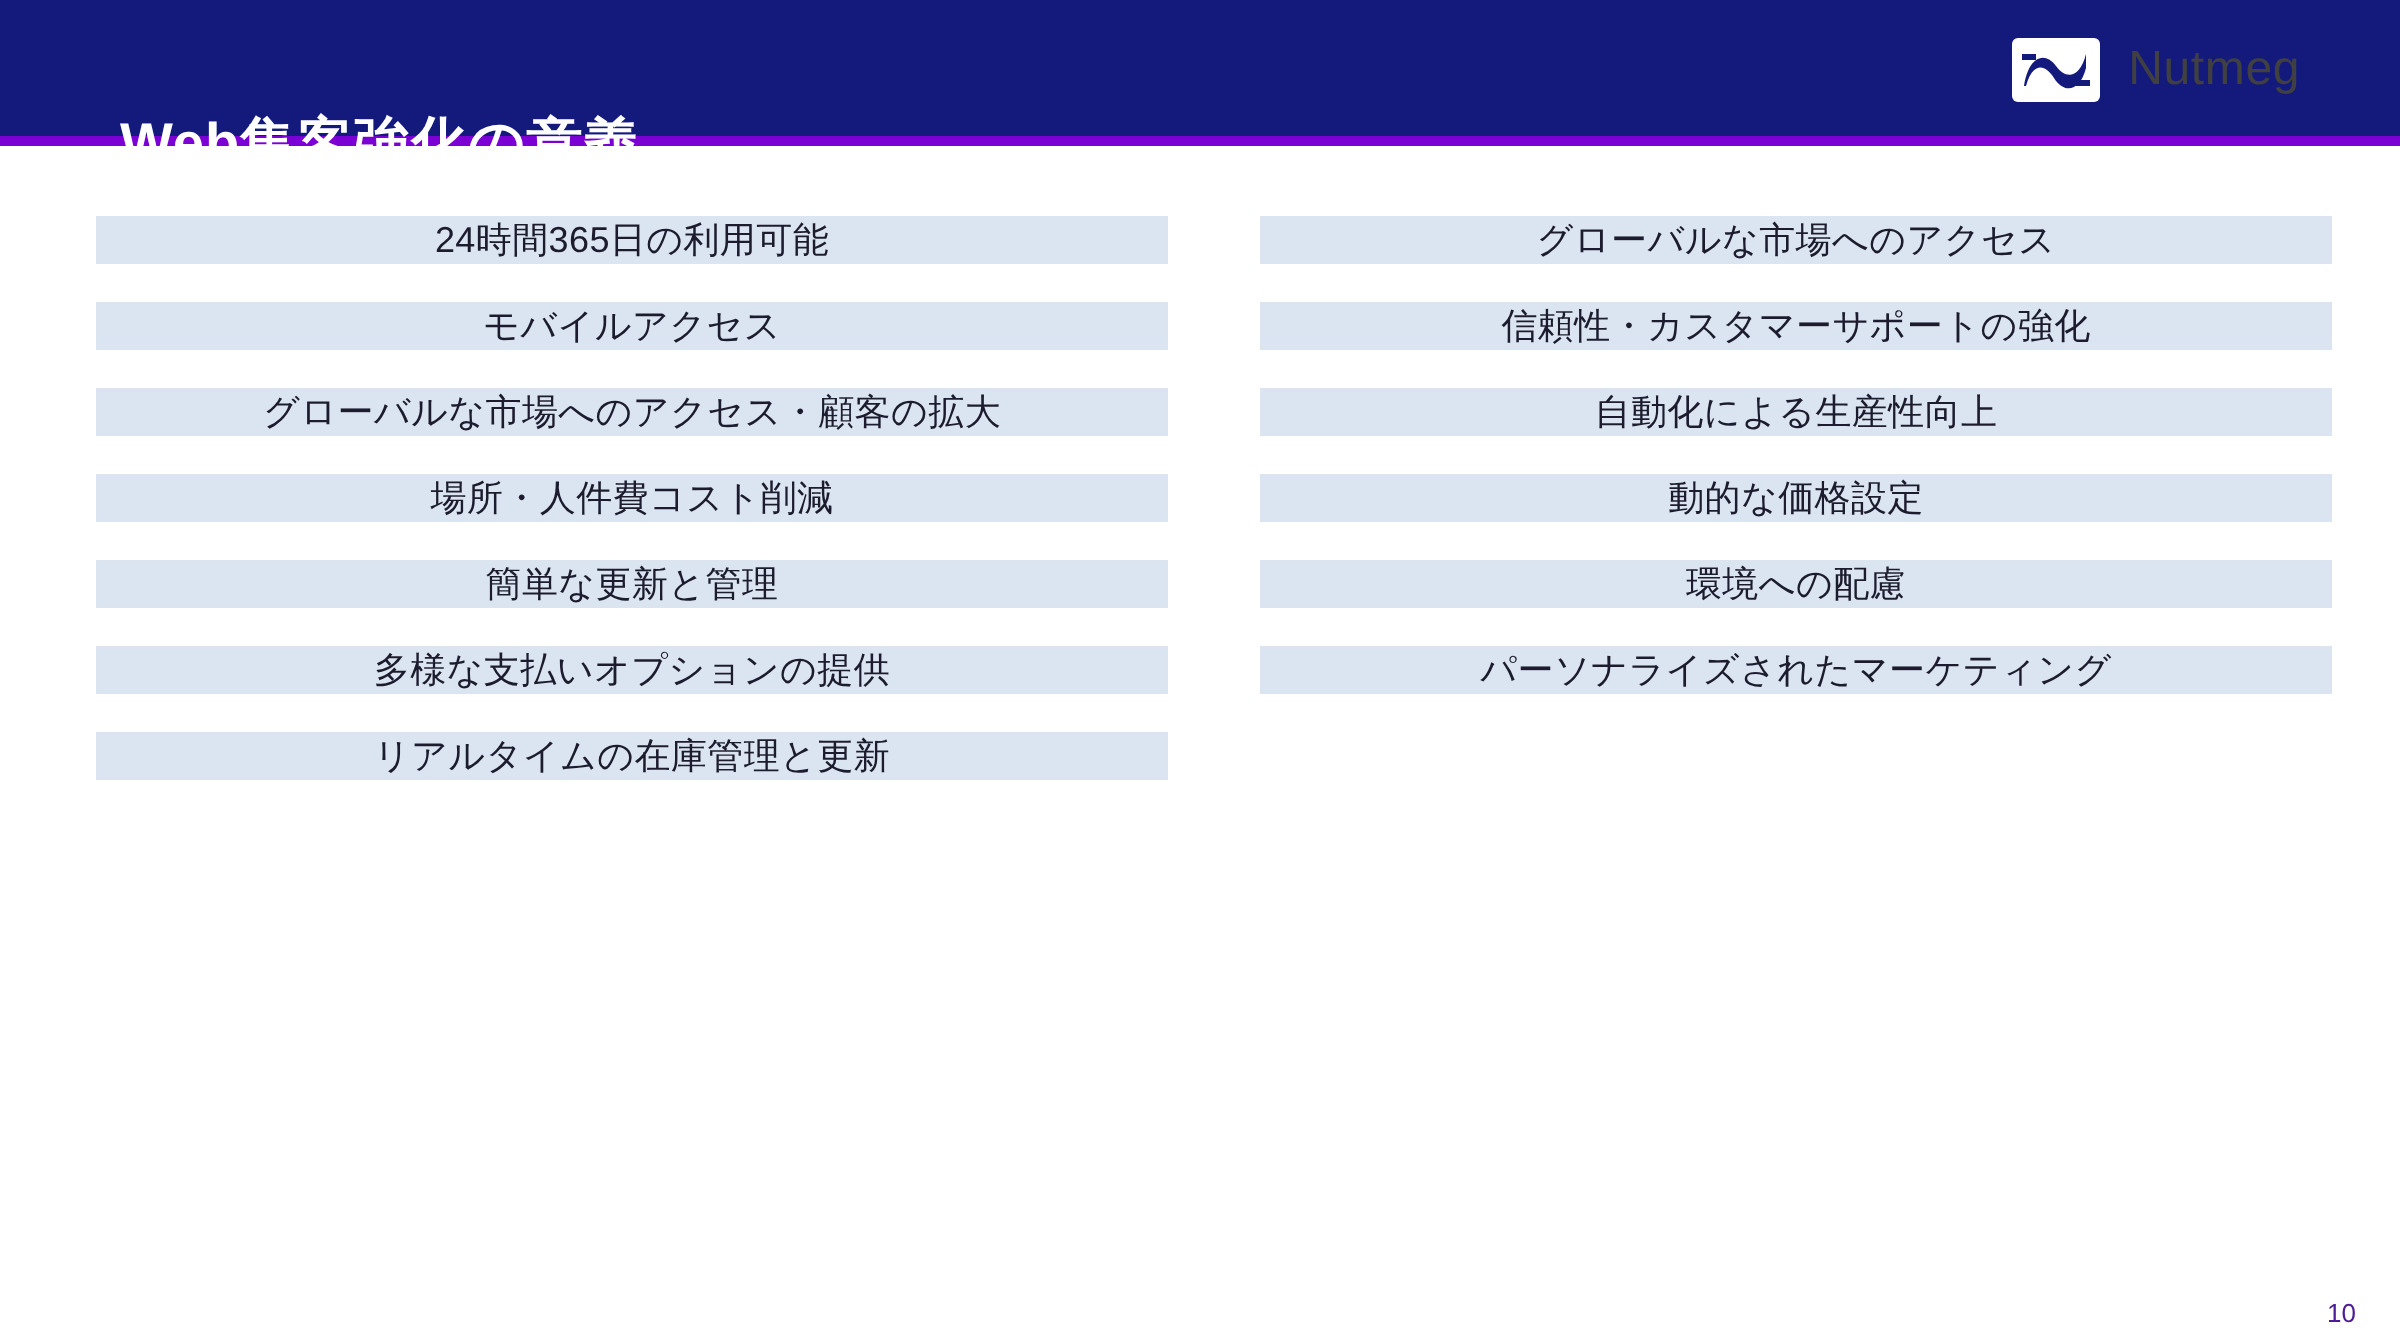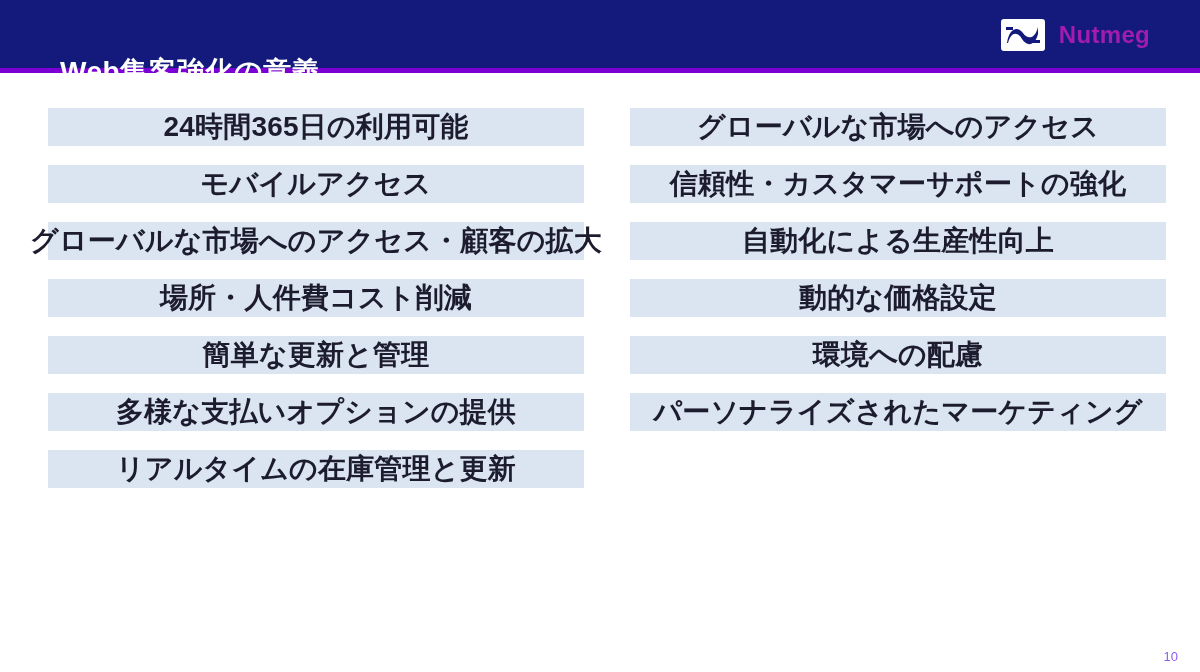--- a/index.html
+++ b/index.html
@@ -64,22 +64,22 @@
     width: 44px;
     height: 32px;
     background: #ffffff;
     border-radius: 3px;
     display: flex;
     align-items: center;
     justify-content: center;
   }
   .brand-name {
     font-size: 24px;
-    font-weight: bold;
-    color: #a21caf;
+    font-weight: normal;
+    color: #404040;
     letter-spacing: 0.3px;
   }
 
   
   .content {
     position: absolute;
     left: 48px;
     top: 108px;
     width: 1118px;
     height: 516px;
@@ -97,35 +97,35 @@
   .item-box {
     height: 57px;
     background: #dbe5f1;
     display: flex;
     align-items: center;
     justify-content: center;
     box-sizing: border-box;
     padding: 0 10px;
   }
   .item-label {
-    font-size: 28px;
-    font-weight: bold;
+    font-size: 18px;
+    font-weight: normal;
     color: #1c1c2e;
     letter-spacing: 0.2px;
     white-space: nowrap;
     text-align: center;
   }
 
   
   .page-number {
     position: absolute;
     right: 22px;
     bottom: 8px;
     font-size: 13px;
-    color: #8b5cf6;
+    color: #4c1d95;
   }
 </style>
 </head>
 <body>
 
 <div class="slide">
 
   <div class="header"></div>
   <div class="header-accent"></div>
 

